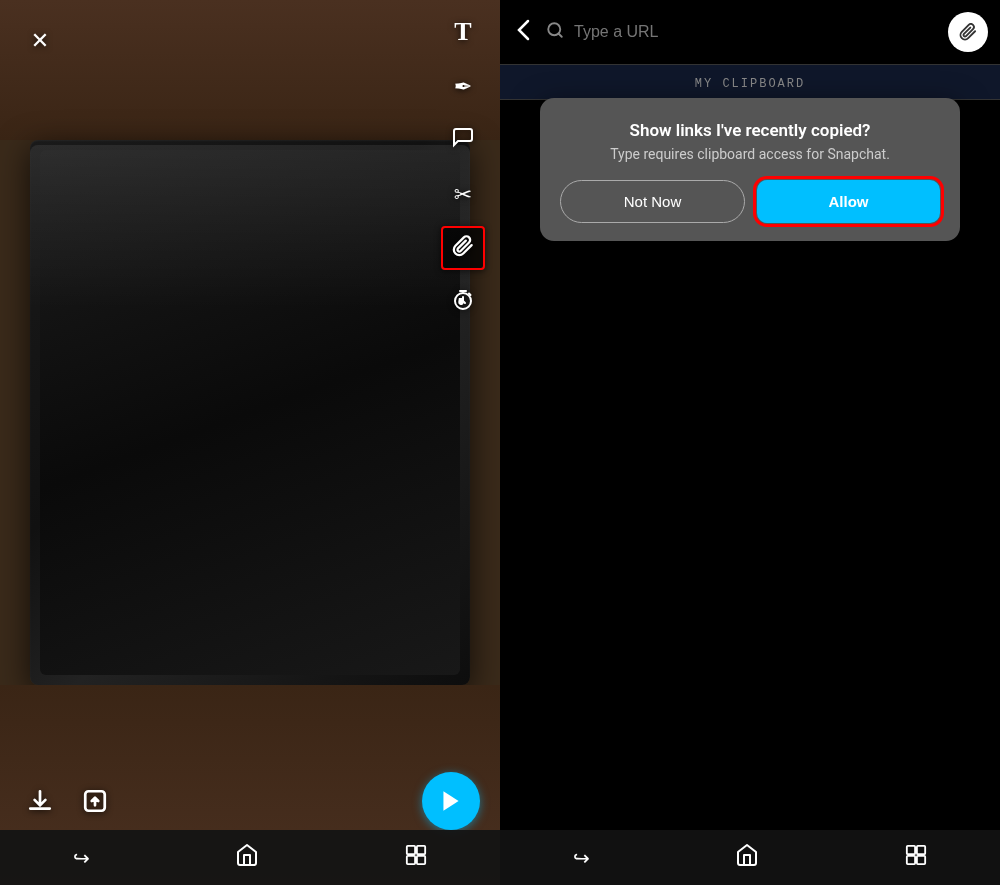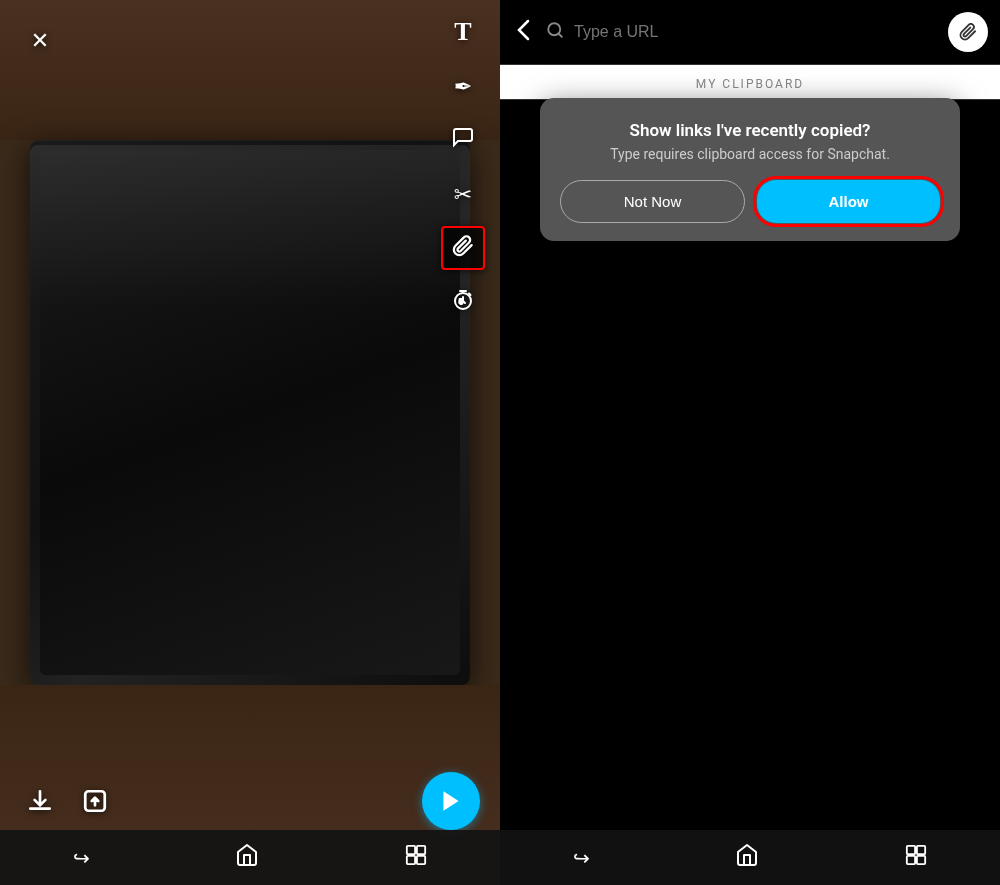--- a/index.html
+++ b/index.html
@@ -173,21 +173,21 @@
       color: white;
       font-size: 22px;
       cursor: pointer;
     }
 
     
     .right-panel {
       width: 500px;
       height: 885px;
       position: relative;
-      background: #ffffff;
+      background: #0f172a;
       display: flex;
       flex-direction: column;
     }
 
     
     .url-bar {
       height: 65px;
       background: #000;
       display: flex;
       align-items: center;
@@ -232,20 +232,21 @@
 
     
     .clipboard-label {
       text-align: center;
       color: #888;
       font-size: 12px;
       letter-spacing: 2px;
       text-transform: uppercase;
       padding: 12px 0 8px;
       border-bottom: 1px solid #333;
+      font-family: Liberation Mono, monospace;
     }
 
     
     .dialog-overlay {
       position: absolute;
       top: 78px;
       left: 0; right: 0;
       display: flex;
       justify-content: center;
       padding: 20px;
@@ -292,21 +293,21 @@
       font-size: 15px;
       font-weight: 500;
       cursor: pointer;
     }
 
     .btn-allow {
       flex: 1;
       padding: 12px 0;
       background: #00BFFF;
       border: none;
-      border-radius: 19px;
+      border-radius: 10px;
       color: white;
       font-size: 15px;
       font-weight: 600;
       cursor: pointer;
       text-align: center;
       outline: 3px solid red;
       outline-offset: 1px;
     }
 
     

